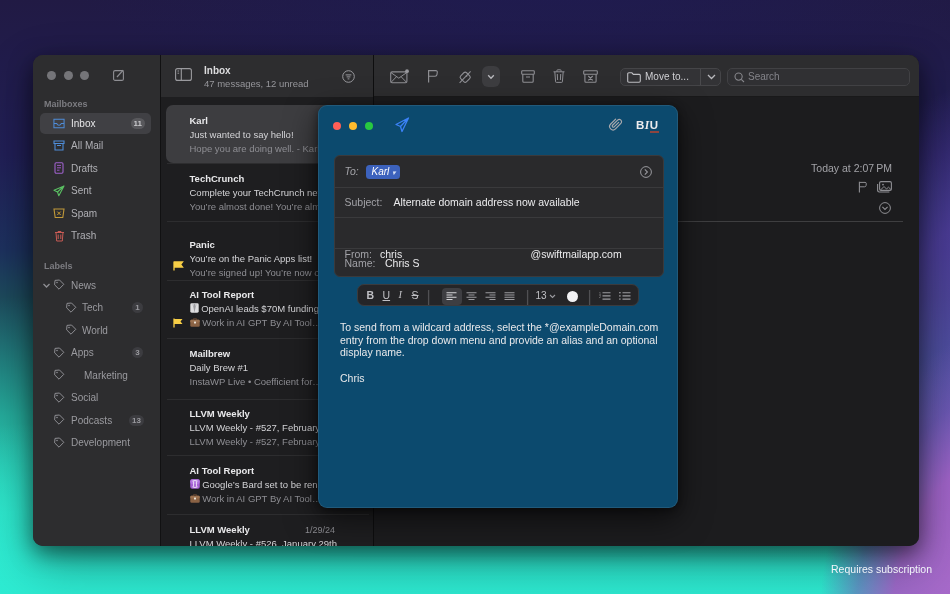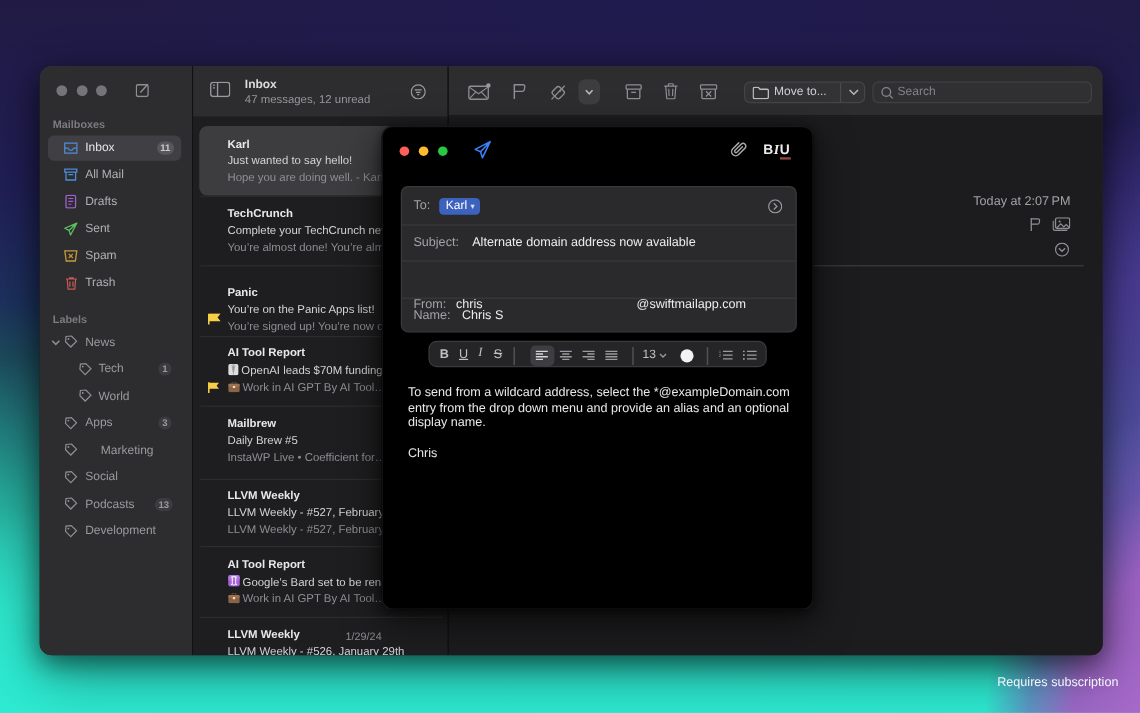--- a/index.html
+++ b/index.html
@@ -47,21 +47,21 @@
   .mrow .t2 { font-size:9.5px; color:#d4d4d7; margin-top:3px; white-space:nowrap; overflow:hidden;}
   .mrow .t3 { font-size:9.5px; color:#8e8e93; margin-top:3px; white-space:nowrap; overflow:hidden;}
   .sep { position:absolute; left:6px; width:202px; height:1px; background:#2d2d2f; }
 
   
   .tbi { position:absolute; top:13px; }
 
   
   #compose {
     position:absolute; left:318px; top:105px; width:360px; height:403px;
-    border-radius:9px; background:#000000;
+    border-radius:9px; background:#0c4a6e;
     box-shadow:0 10px 32px rgba(0,0,0,.6), 0 2px 8px rgba(0,0,0,.45), inset 0 0 0 1px rgba(255,255,255,.09);
   }
   .cdot { position:absolute; top:16.5px; width:8.5px; height:8.5px; border-radius:50%; }
   #fields {
     position:absolute; left:15.5px; top:50px; width:330px; height:122px;
     border:1px solid #3a3a3c; border-radius:6px; background:#2a2a2c;
   }
   .frow { position:absolute; left:0; width:100%; height:30.5px; display:flex; align-items:center; }
   .frow .lab { position:absolute; left:10px; color:#a2a2a7; font-size:10.5px; }
   .fsep { position:absolute; left:0; width:100%; height:1px; background:#3a3a3c; }
@@ -280,21 +280,21 @@
           </svg> Work in AI GPT By AI Tool…</div>
     </div>
     <svg class="abs" style="left:11.5px; top:263.3px;" width="11" height="10" viewBox="0 0 11 10">
         <path d="M1 0.5 v9" fill="none" stroke="#f7ce46" stroke-width="1.3"></path>
         <path d="M1 1 h8.5 l-2 2.5 l2 2.5 h-8.5 z" fill="#f7ce46"></path>
       </svg>
     <div class="sep" style="top:282.9px;"></div>
 
     <div class="mrow" style="left:28.5px; top:292.5px; width:180px;">
       <div class="t1">Mailbrew</div>
-      <div class="t2">Daily Brew #5</div>
+      <div class="t2">Daily Brew #1</div>
       <div class="t3">InstaWP Live • Coefficient for…</div>
     </div>
     <div class="sep" style="top:343.5px;"></div>
 
     <div class="mrow" style="left:28.5px; top:353.2px; width:180px;">
       <div class="t1">LLVM Weekly</div>
       <div class="t2">LLVM Weekly - #527, February 5</div>
       <div class="t3">LLVM Weekly - #527, February 5</div>
     </div>
     <div class="sep" style="top:399.6px;"></div>
@@ -312,21 +312,21 @@
             <rect x="0.3" y="1.8" width="9.4" height="2.6" rx="1.2" fill="#9b7150"></rect>
             <rect x="4" y="3.6" width="2" height="1.8" rx="0.5" fill="#e8e0d4"></rect>
           </svg> Work in AI GPT By AI Tool…</div>
     </div>
     <div class="sep" style="top:458.8px;"></div>
 
     <div class="mrow" style="left:28.5px; top:469.2px; width:180px;">
       <div class="t1">LLVM Weekly</div>
       <div class="t2">LLVM Weekly - #526, January 29th</div>
     </div>
-    <div class="abs" style="left:127px; top:470px; width:64px; text-align:left; font-size:9px; color:#8e8e93;">1/29/24</div>
+    <div class="abs" style="left:127px; top:470px; width:64px; text-align:center; font-size:9px; color:#8e8e93;">1/29/24</div>
   </div>
   <div id="listdiv"></div>
 
   <div id="read">
     <div id="toolbar">
 
       <svg class="tbi" style="left:15.5px; top:14px;" width="19" height="15" viewBox="0 0 19 15">
         <rect x="0.7" y="2.9" width="16.2" height="10.8" rx="1.4" fill="none" stroke="#8e8e93" stroke-width="1.1"></rect>
         <path d="M1 3.6 L8.8 9.2 L16.6 3.6 M1.2 13.2 L6.6 7.6 M16.4 13.2 L11 7.6" fill="none" stroke="#8e8e93" stroke-width="1"></path>
         <circle cx="17" cy="2.2" r="1.9" fill="#98989d"></circle>
@@ -411,21 +411,21 @@
   </svg>
 
   <svg class="abs" style="left:288px; top:10px;" width="18" height="19" viewBox="0 0 18 19">
     <g transform="rotate(45 9 9.5)" stroke="#a9a9ad" stroke-width="1.2" fill="none" stroke-linecap="round">
       <path d="M5.6 5.2 V12.2 a3.4 3.4 0 0 0 6.8 0 V4.6 a2.3 2.3 0 0 0 -4.6 0 V11.8 a1.15 1.15 0 0 0 2.3 0 V5.4"></path>
     </g>
   </svg>
   <div class="abs" style="left:318px; top:13.5px; font-size:11.5px; font-weight:bold; letter-spacing:0.5px; color:#ececee;">B<span style="font-family:'Liberation Serif',serif; font-style:italic; font-weight:600;">I</span><span style="border-bottom:2px solid #8d4540;">U</span></div>
 
   <div id="fields">
-    <div class="frow" style="top:0;">
+    <div class="frow" style="top:0;font-style:italic;">
       <span class="lab">To:</span>
       <span style="position:absolute; left:31px; top:8.5px; height:14px; padding:0 4px 0 6px; background:#3c62bd; border-radius:3.5px; color:#fff; font-size:10px; line-height:14px;">Karl <span style="font-size:7px; color:#d6e0f5;">▾</span></span>
       <svg style="position:absolute; right:11px; top:9.5px;" width="12" height="12" viewBox="0 0 12 12">
         <circle cx="6" cy="6" r="5.4" fill="none" stroke="#98989d" stroke-width="1"></circle>
         <path d="M4.8 3.4 L7.4 6 L4.8 8.6" fill="none" stroke="#98989d" stroke-width="1.1"></path>
       </svg>
     </div>
     <div class="fsep" style="top:30.5px;"></div>
     <div class="frow" style="top:30.5px;">
       <span class="lab">Subject:</span>

